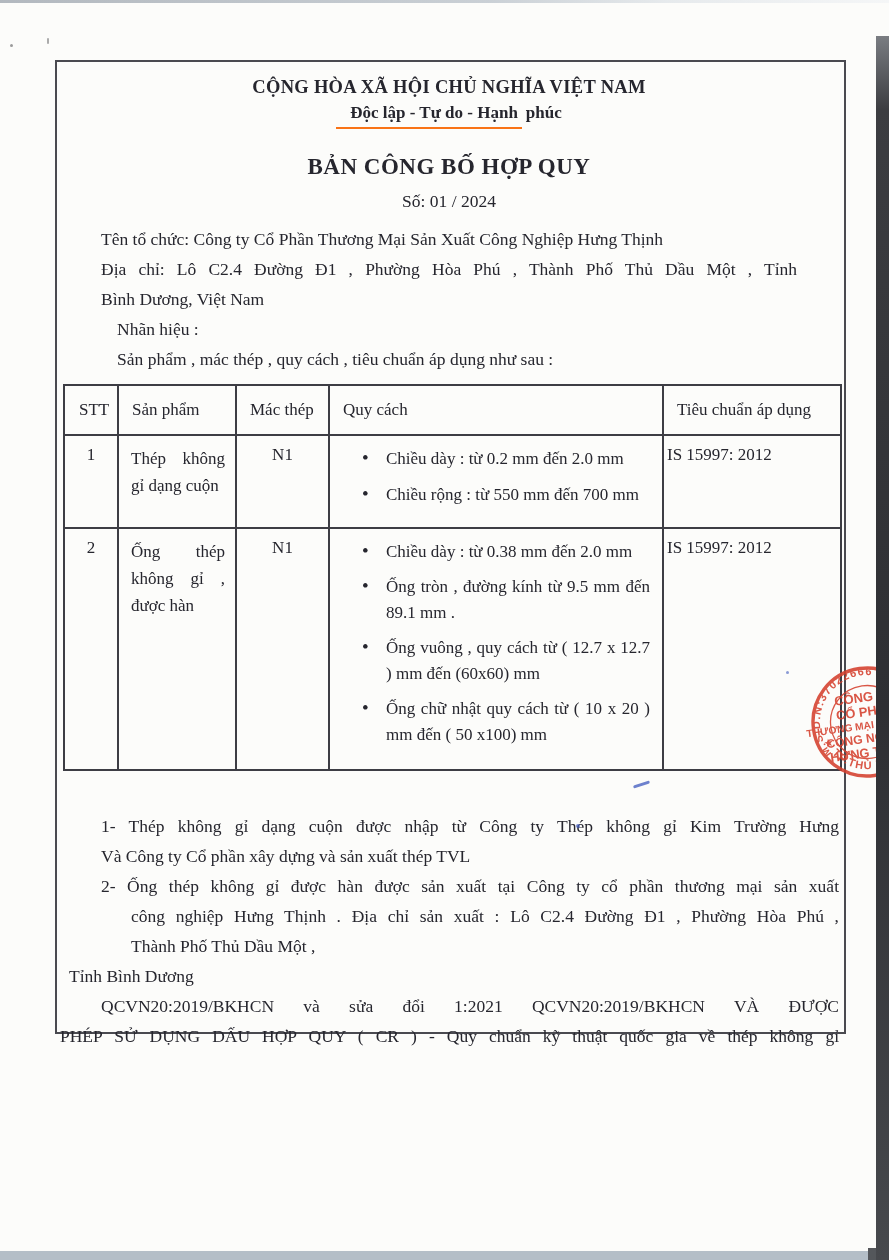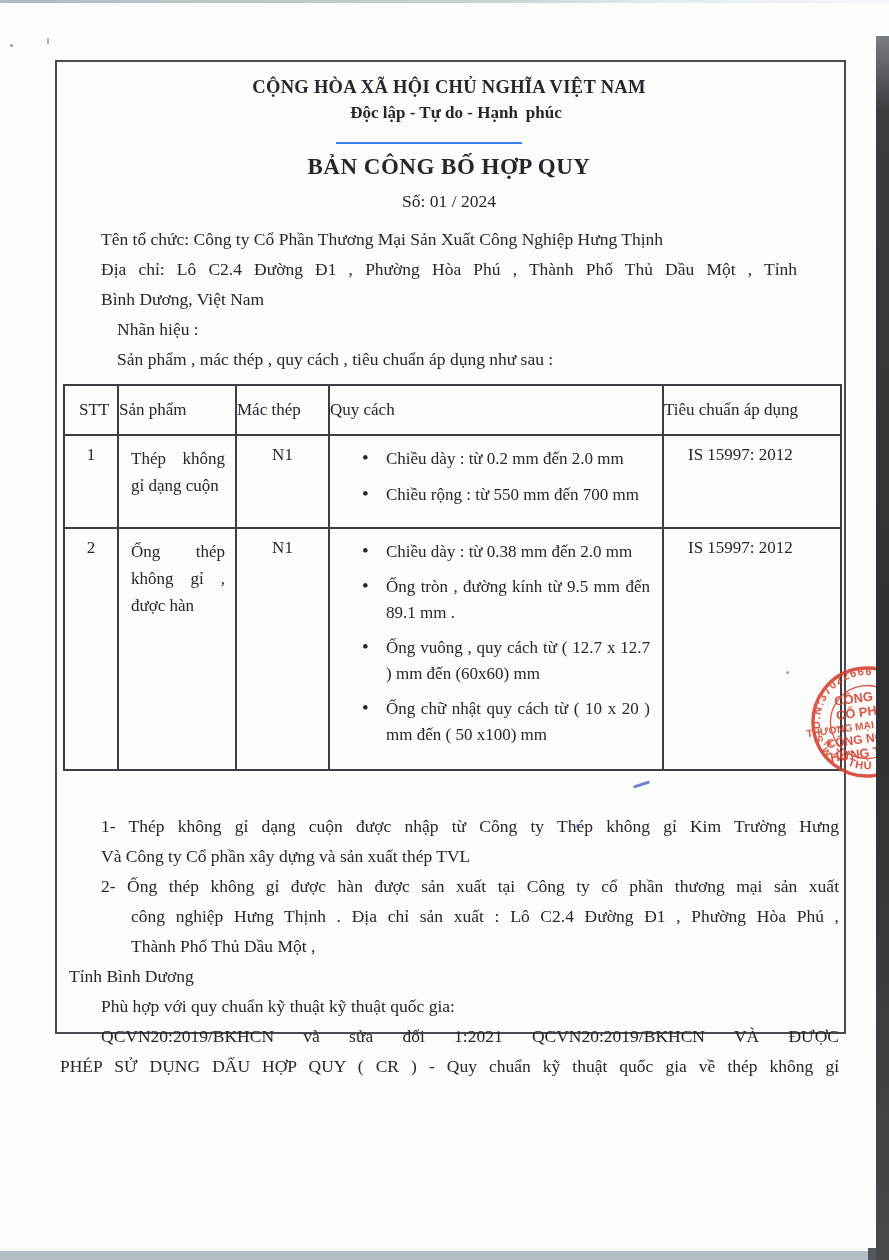--- a/index.html
+++ b/index.html
@@ -36,42 +36,42 @@
   
   .frame {
     position:absolute; left:55px; top:60px; width:791px; height:974px;
     border:2px solid #4a4a50;
     padding:14px 47px 0 44px;
     background:transparent;
   }
 
   .nat-title { text-align:center; font-weight:bold; font-size:18.5px; letter-spacing:.3px; line-height:22px; }
   .motto { text-align:center; font-weight:bold; font-size:17px; line-height:20px; margin-top:5px; }
-  .motto .ul { border-bottom:2px solid #3b82f6; padding:0 4px 20px 14px; }
+  .motto .ul { border-bottom:2px solid #f97316; padding:0 4px 5px 14px; }
   .motto .tail { padding-left:4px; }
   .doc-title { text-align:center; font-weight:bold; font-size:23px; letter-spacing:.5px; line-height:26px; margin-top:31px; }
   .doc-number { text-align:center; font-size:17.5px; line-height:20px; margin-top:11px; }
 
   .info { margin-top:13px; font-size:17.5px; line-height:30px; }
   .info .line { }
   .info .j { text-align:justify; text-align-last:justify; }
   .info .indent { padding-left:16px; }
   .info .bold-val { font-weight:bold; letter-spacing:.3px; }
 
   
   table.spec { border-collapse:collapse; table-layout:fixed; width:777px; margin-left:-38px; margin-top:10px;
     font-size:17px; }
   table.spec th, table.spec td { border:2px solid #3d3d44; vertical-align:top; }
-  table.spec thead th { font-weight:normal; height:44px; vertical-align:middle; text-align:left; padding:2px 8px 2px 0; }
+  table.spec thead th { font-weight:normal; height:44px; vertical-align:middle; text-align:left; padding:2px 8px 2px 13px; }
   table.spec thead th.h-stt { text-align:center; padding:14px; }
   td.c-stt { text-align:center; padding-top:9px; }
   td.c-sp  { padding:9px 10px 0 12px; text-align:justify; line-height:27px; }
   td.c-mt  { text-align:center; padding-top:9px; }
   td.c-qc  { padding:10px 12px 0 30px; }
-  td.c-tc  { padding:9px 6px 0 24px; }
+  td.c-tc  { padding:9px 6px 0 3px; }
   tr.r1 > td { height:93px; }
   tr.r2 > td { height:242px; }
   .qc-item { position:relative; padding-left:26px; margin-bottom:10px; text-align:justify; line-height:26px; }
   tr.r2 .qc-item { margin-bottom:9px; }
   .qc-item::before { content:"•"; position:absolute; left:2px; top:-1px; font-size:19px; }
 
   
   .notes { margin-top:40px; margin-right:-42px; font-size:17.5px; line-height:30px; }
   .notes .j { text-align:justify; text-align-last:justify; }
   .notes .hang { margin-left:30px; }
@@ -155,21 +155,20 @@
     </tbody>
   </table>
 
   <div class="notes">
     <div class="j">1- Thép không gỉ dạng cuộn được nhập từ Công ty Thép không gỉ Kim Trường Hưng</div>
     <div>Và Công ty Cổ phần xây dựng và sản xuất thép TVL</div>
     <div class="j">2- Ống thép không gỉ được hàn được sản xuất tại Công ty cổ phần thương mại sản xuất</div>
     <div class="hang j">công nghiệp Hưng Thịnh . Địa chỉ sản xuất : Lô C2.4 Đường Đ1 , Phường Hòa Phú ,</div>
     <div class="hang">Thành Phố Thủ Dầu Một ,</div>
     <div class="out1">Tỉnh Bình Dương</div>
-    <div>Phù hợp với quy chuẩn kỹ thuật kỹ thuật quốc gia:</div>
     <div class="j">QCVN20:2019/BKHCN và sửa đổi 1:2021 QCVN20:2019/BKHCN VÀ ĐƯỢC</div>
     <div class="out2 j">PHÉP SỬ DỤNG DẤU HỢP QUY ( CR ) - Quy chuẩn kỹ thuật quốc gia về thép không gỉ</div>
   </div>
 
 </div>
 
 <div class="stamp">
   <svg width="152" height="152" viewBox="0 0 200 200">
     <g transform="rotate(-8 100 100)">
       <circle cx="100" cy="100" r="71" fill="none" stroke="#d5402e" stroke-width="4.5"></circle>

